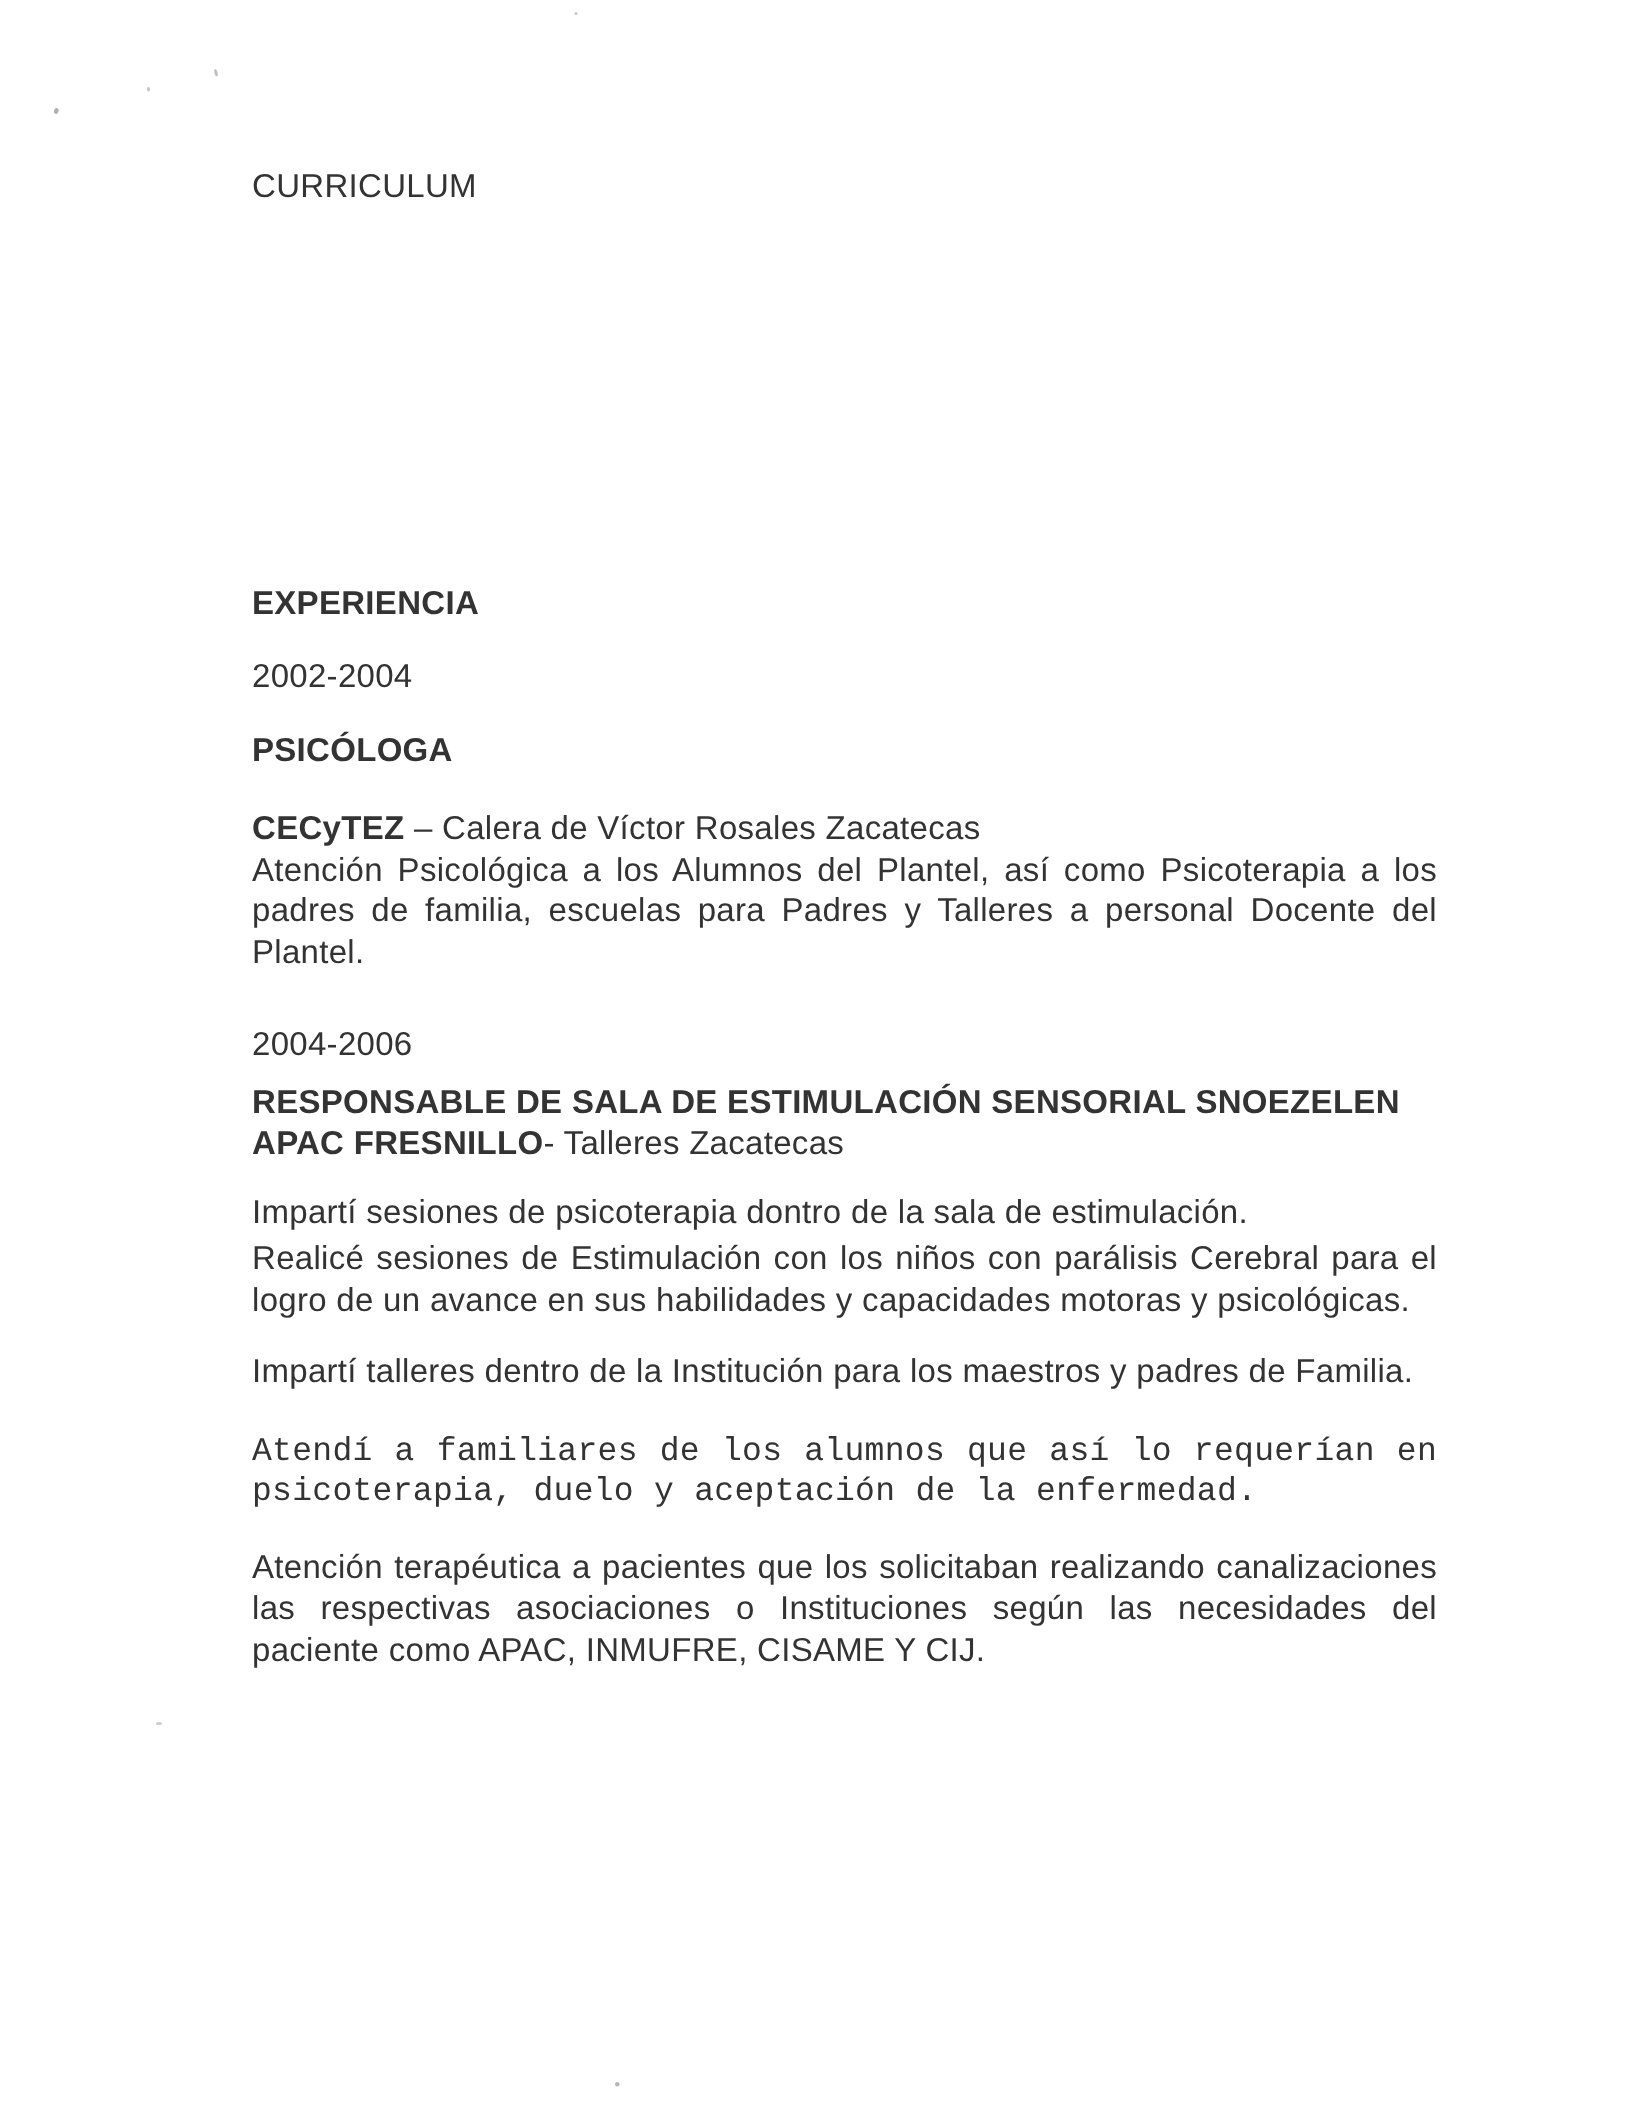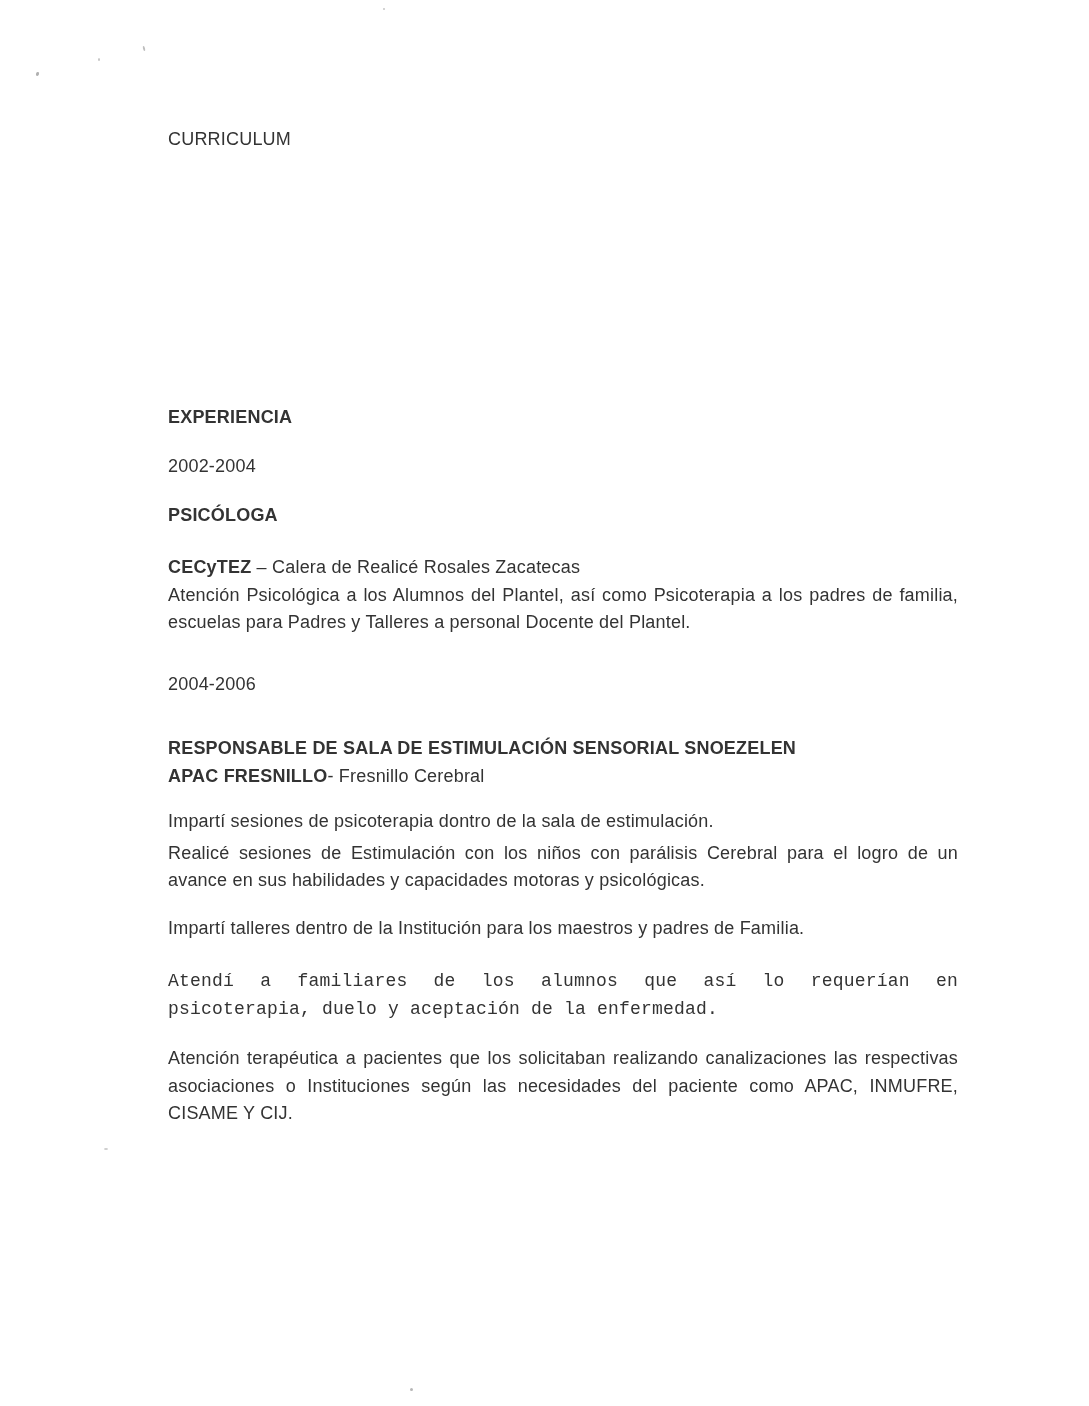--- a/index.html
+++ b/index.html
@@ -11,40 +11,40 @@
     width: 1089px;
     height: 1406px;
     position: relative;
     font-family: "Liberation Sans", sans-serif;
     color: #333333;
     overflow: hidden;
   }
   .content {
     position: absolute;
     left: 168px;
-    top: 126px;
+    top: 110px;
     width: 790px;
-    font-size: 18px;
+    font-size: 22px;
     line-height: 27.5px;
     letter-spacing: 0.2px;
   }
   .b { font-weight: bold; }
   .line { margin: 0; }
   .para {
     margin: 0;
     text-align: justify;
   }
   
   .gap-name        { margin-top: 25px; }
   .gap-section     { margin-top: 250px; }
   .gap-period-1    { margin-top: 22px; }
   .gap-role-1      { margin-top: 21px; }
   .gap-org-1       { margin-top: 25px; }
   .gap-period-2    { margin-top: 34px; }
-  .gap-title-2     { margin-top: 37px; }
+  .gap-title-2     { margin-top: 11px; }
   .gap-p1          { margin-top: 18px; }
   .gap-p2          { margin-top: 4px; }
   .gap-p3          { margin-top: 20px; }
   .gap-p4          { margin-top: 26px; font-family: Liberation Mono, monospace; }
   .gap-period-3    { margin-top: 15px; }
   .gap-final       { margin-top: 22px; }
 
   
   .speck {
     position: absolute;
@@ -74,28 +74,28 @@
   <div class="content">
 
     <div class="line">CURRICULUM</div>
 
 
     <div class="line b gap-section">EXPERIENCIA</div>
 
     <div class="line gap-period-1">2002-2004</div>
     <div class="line b gap-role-1">PSICÓLOGA</div>
     <p class="para gap-org-1">
-      <span class="b">CECyTEZ</span><span> – Calera de Realicé Rosales Zacatecas</span><br>
+      <span class="b">CECyTEZ</span><span> – Calera de Víctor Rosales Zacatecas</span><br>
       <span>Atención Psicológica a los Alumnos del Plantel, así como Psicoterapia a los padres de familia, escuelas para Padres y Talleres a personal Docente del Plantel.</span>
     </p>
 
     <div class="line gap-period-2">2004-2006</div>
     <p class="para gap-title-2">
       <span class="b">RESPONSABLE DE SALA DE ESTIMULACIÓN SENSORIAL SNOEZELEN</span><br>
-      <span class="b">APAC FRESNILLO</span><span>- Fresnillo Cerebral</span>
+      <span class="b">APAC FRESNILLO</span><span>- Talleres Zacatecas</span>
     </p>
     <p class="para gap-p1">Impartí sesiones de psicoterapia  dontro de la sala de estimulación.</p>
     <p class="para gap-p2">Realicé sesiones de Estimulación con los niños con parálisis Cerebral para el logro de un avance en sus habilidades y capacidades motoras y psicológicas.</p>
     <p class="para gap-p3">Impartí talleres dentro de la Institución para los maestros y padres de Familia.</p>
     <p class="para gap-p4">Atendí a familiares de los alumnos que así lo requerían en psicoterapia, duelo y aceptación de la enfermedad.</p>
 
     <p class="para gap-final">Atención terapéutica a pacientes que los solicitaban realizando canalizaciones las respectivas asociaciones o Instituciones según las necesidades del paciente como APAC, INMUFRE, CISAME Y CIJ.</p>
 
   </div>
 </div>

